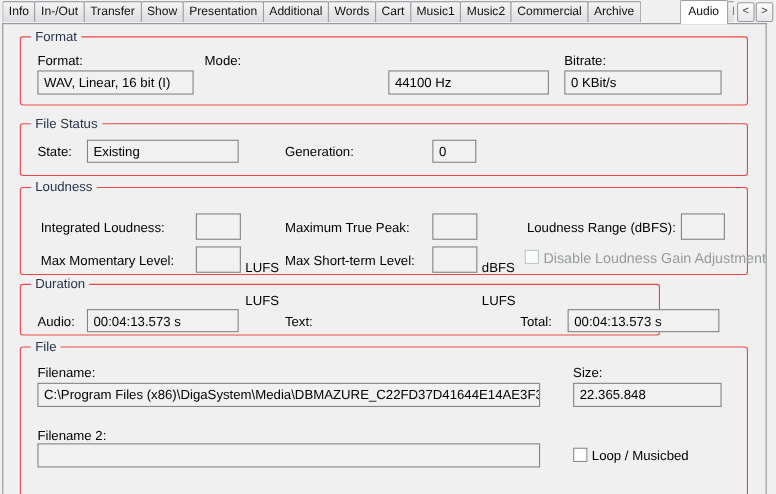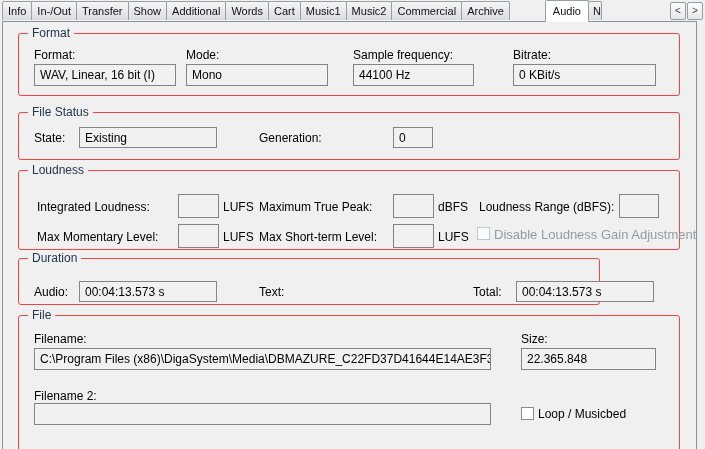--- a/index.html
+++ b/index.html
@@ -25,37 +25,38 @@
   .panel{position:absolute;left:2px;top:21px;width:695px;height:428px;box-sizing:border-box;
          border:1px solid #8f9296;border-bottom:none;background:#f0f0f0;z-index:1;}
 
   
   .grp{position:absolute;border:1px solid #ef4444;border-radius:3px;z-index:2;box-sizing:border-box;}
   .grp-title{position:absolute;top:-8px;left:9px;background:#f0f0f0;padding:0 4px;
              color:#26344c;font-size:12px;line-height:14px;white-space:nowrap;}
   .lbl{position:absolute;white-space:nowrap;line-height:14px;}
   .field{position:absolute;border:1px solid #848484;background:#f1f1f1;box-sizing:border-box;
          padding:0 5px;display:flex;align-items:center;white-space:nowrap;overflow:hidden;}
-  .unit{position:absolute;white-space:nowrap;line-height:14px;}
+  .unit{position:absolute;white-space:nowrap;line-height:14px;margin-top:36px;}
   .checkbox{position:absolute;width:13px;height:13px;border:1px solid #8b8b8b;background:#fff;
             box-sizing:border-box;}
   .checkbox.disabled{border-color:#c1c6cb;background:#fafbfb;}
   .cb-label{position:absolute;white-space:nowrap;line-height:14px;}
   .cb-label.disabled{color:#979b9d;font-size:13px;}
 </style>
 </head>
 <body>
 
 <div class="screen">
 
   <div class="tabbar">
     <div class="tab">Info</div>
     <div class="tab">In-/Out</div>
     <div class="tab">Transfer</div>
     <div class="tab">Show</div>
+    <div class="tab">Presentation</div>
     <div class="tab">Additional</div>
     <div class="tab">Words</div>
     <div class="tab">Cart</div>
     <div class="tab">Music1</div>
     <div class="tab">Music2</div>
     <div class="tab">Commercial</div>
     <div class="tab">Archive</div>
     <div class="tab selected">Audio</div>
     <div class="tab clipped">N</div>
   </div>
@@ -63,25 +64,23 @@
     <button class="scrollbtn">&lt;</button>
     <button class="scrollbtn">&gt;</button>
   </div>
 
   <div class="panel"></div>
 
   <div class="grp" style="left:18px;top:33px;width:662px;height:63px;">
     <span class="grp-title">Format</span>
     <span class="lbl" style="left:15px;top:14px;">Format:</span>
     <span class="lbl" style="left:167px;top:14px;">Mode:</span>
-    <span class="lbl" style="left:334px;top:14px;">Sample frequency:</span>
     <span class="lbl" style="left:494px;top:14px;">Bitrate:</span>
     <div class="field" style="left:15px;top:30px;width:142px;height:22px;">WAV, Linear, 16 bit (I)</div>
-    <div class="field" style="left:167px;top:30px;width:142px;height:22px;">Mono</div>
-    <div class="field" style="left:334px;top:30px;width:121px;height:22px;">44100 Hz</div>
+    <div class="field" style="left:334px;top:30px;width:146px;height:22px;">44100 Hz</div>
     <div class="field" style="left:494px;top:30px;width:143px;height:22px;">0 KBit/s</div>
   </div>
 
   <div class="grp" style="left:18px;top:112px;width:662px;height:48px;">
     <span class="grp-title">File Status</span>
     <span class="lbl" style="left:15px;top:18px;">State:</span>
     <div class="field" style="left:60px;top:14px;width:138px;height:21px;">Existing</div>
     <span class="lbl" style="left:240px;top:18px;">Generation:</span>
     <div class="field" style="left:374px;top:14px;width:40px;height:21px;">0</div>
   </div>

